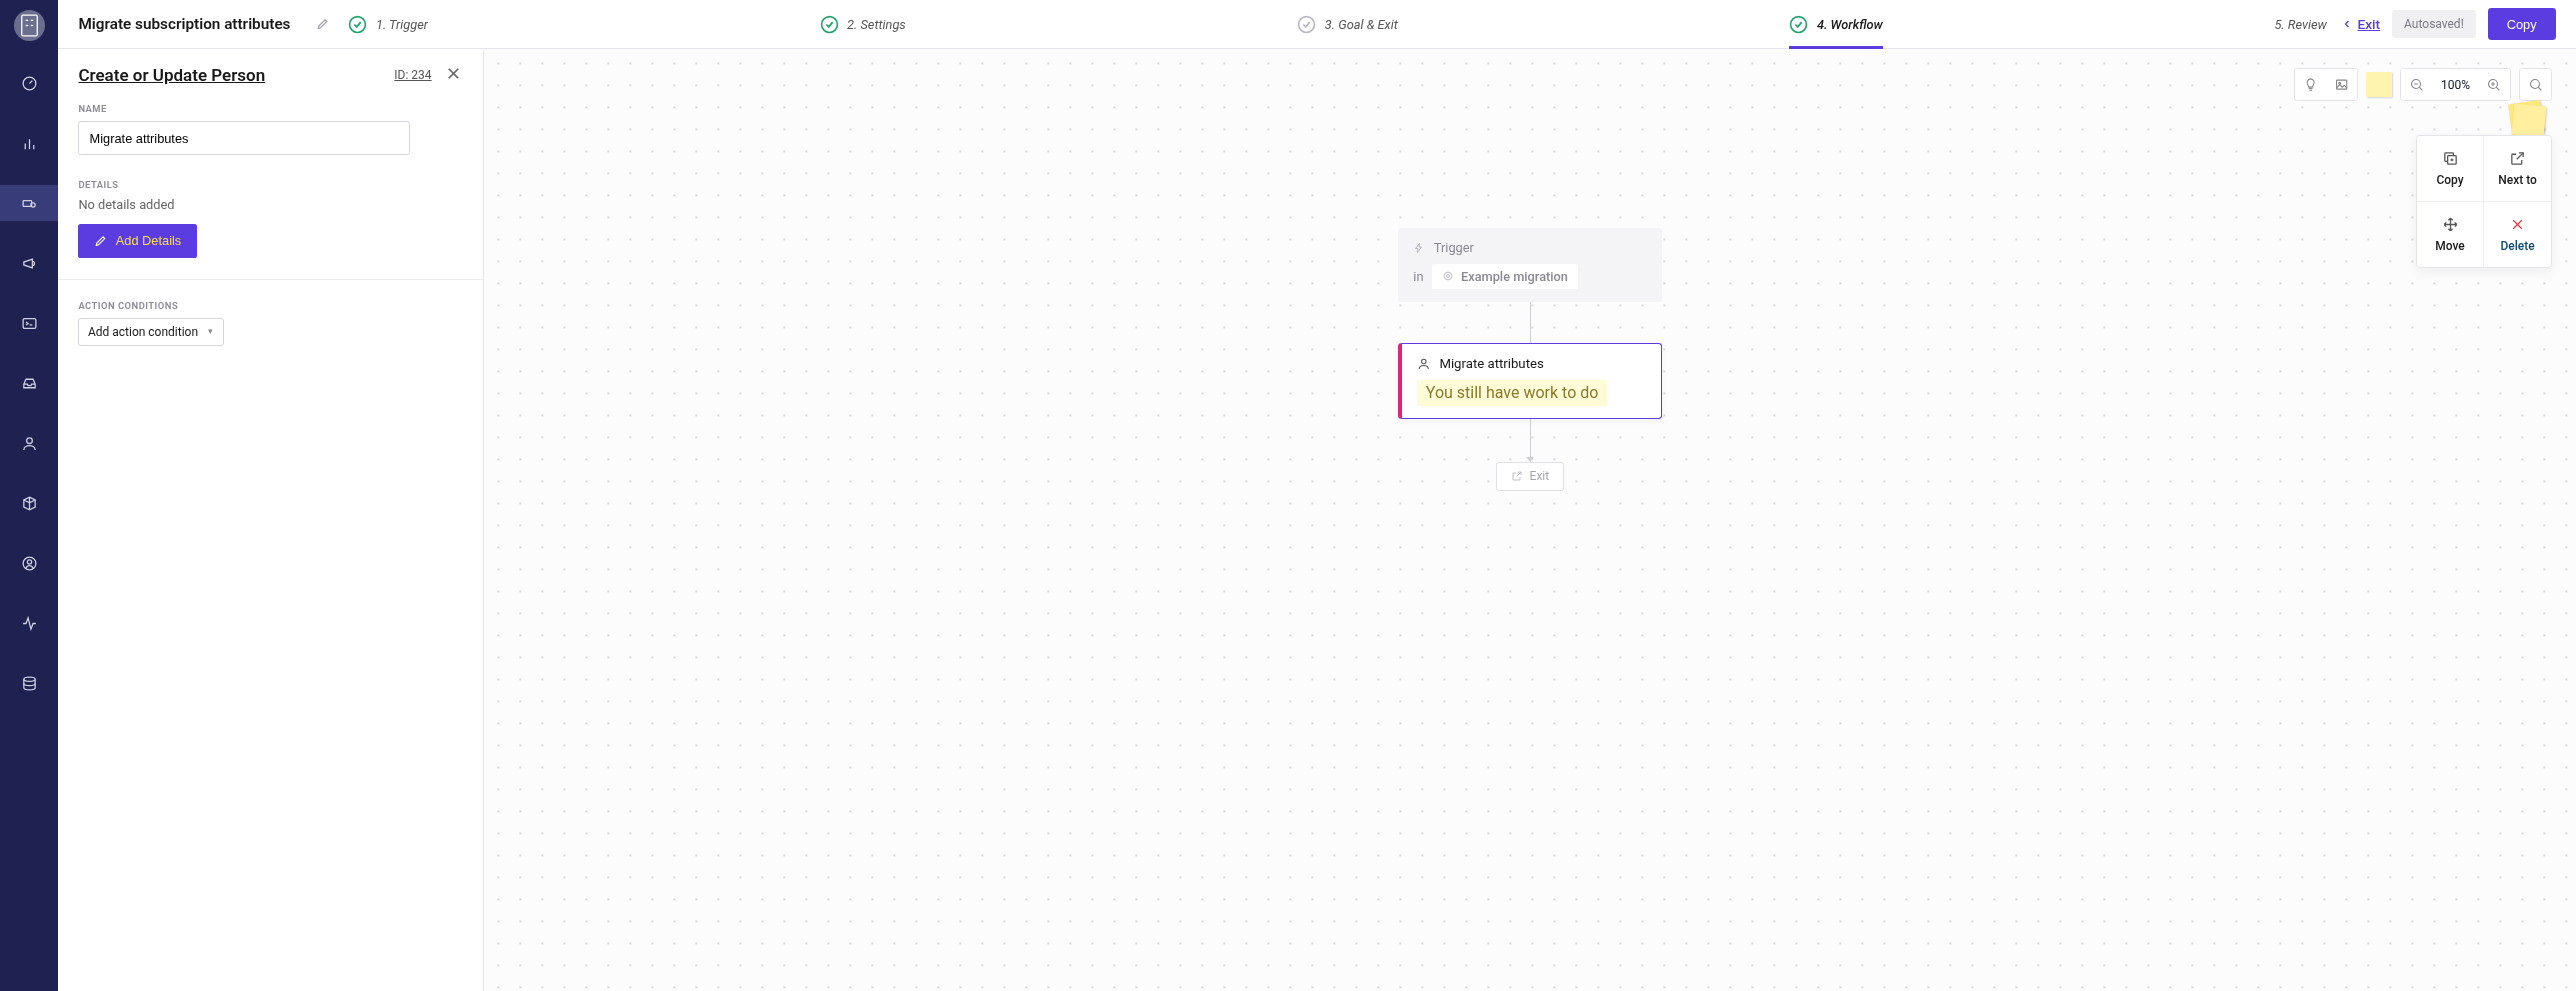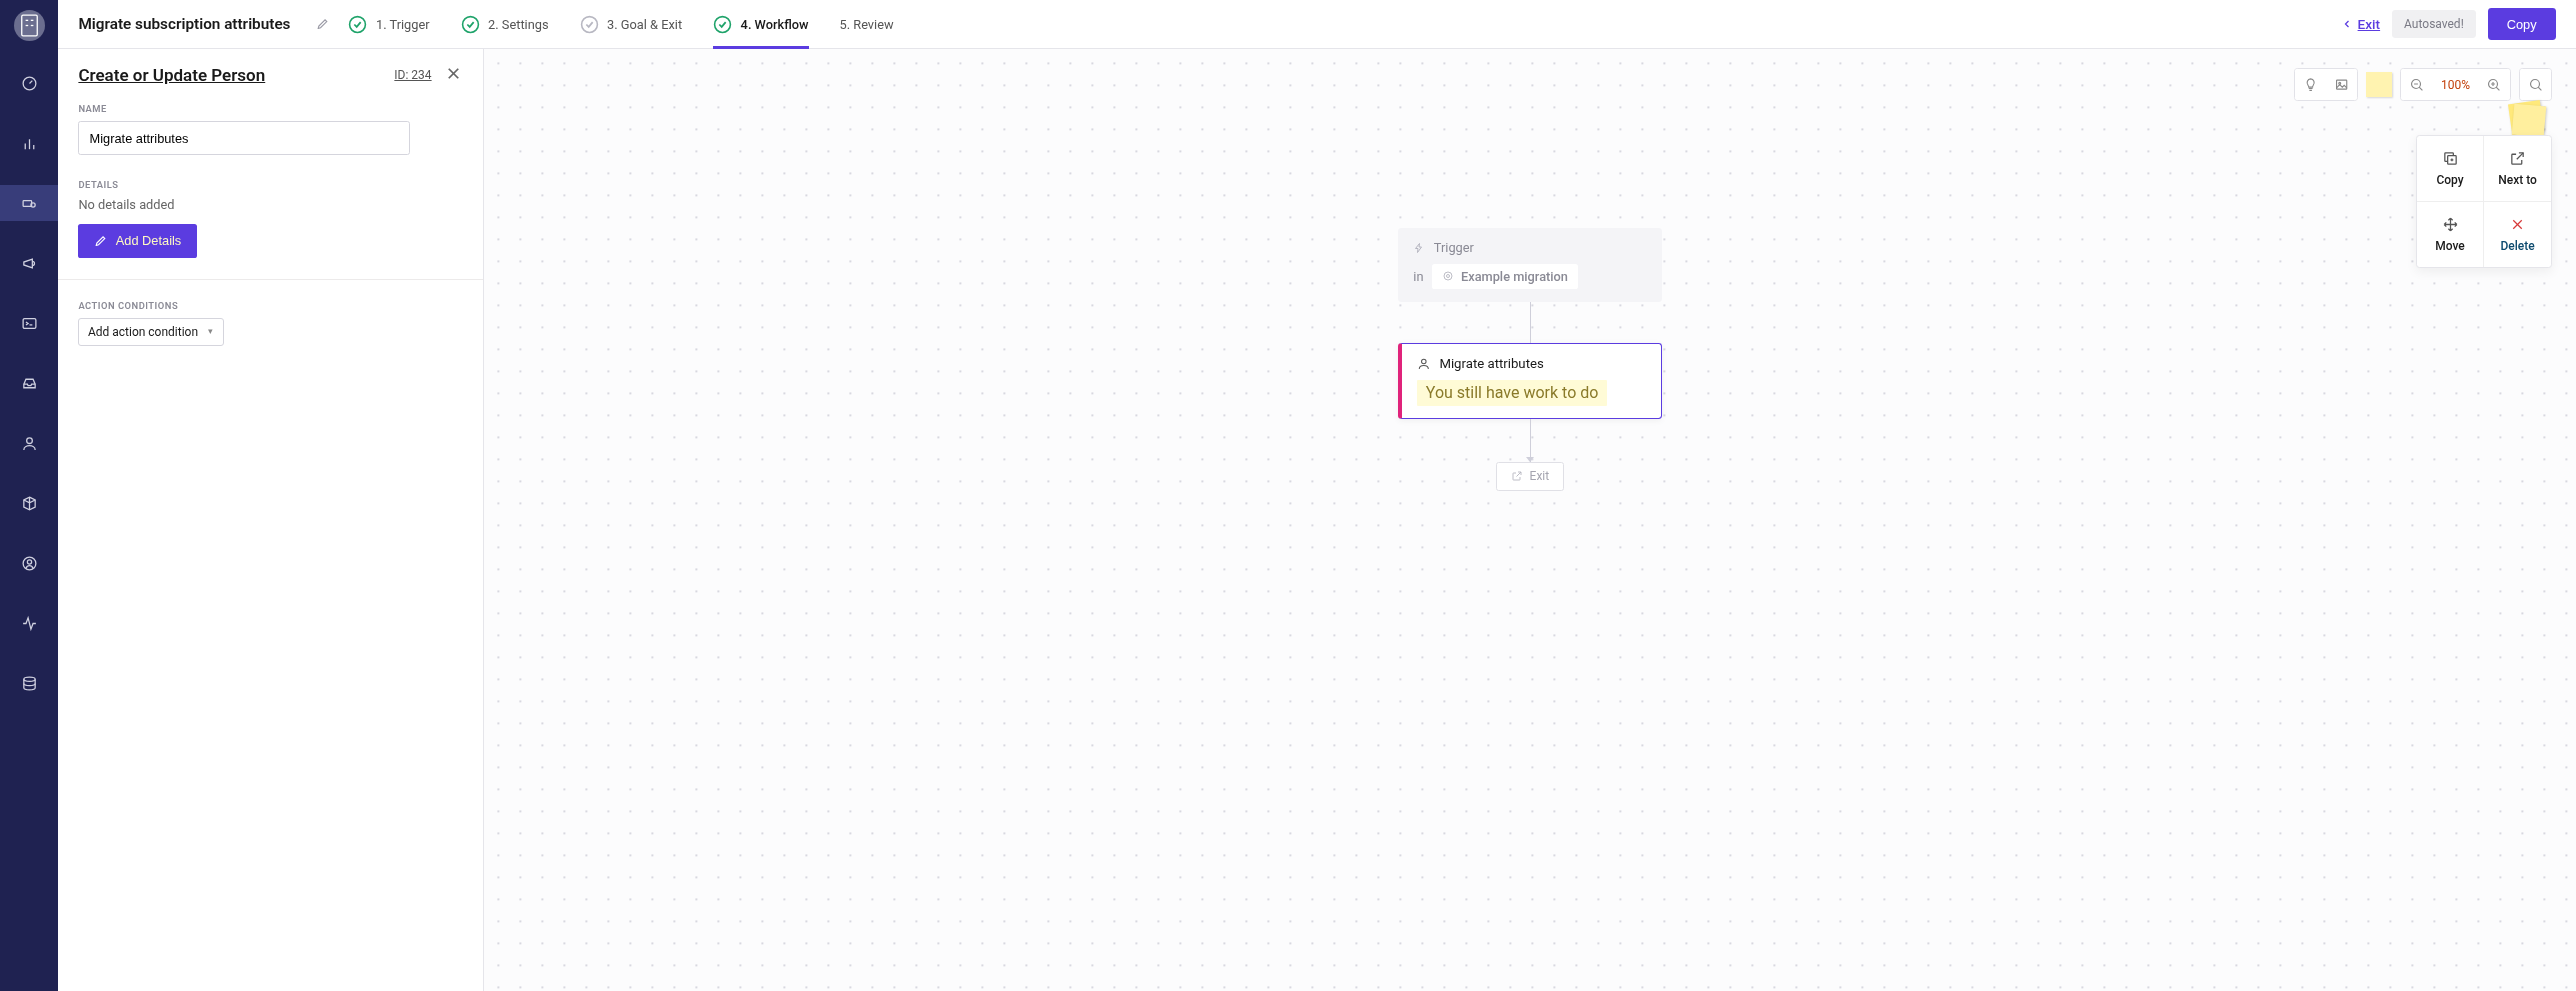--- a/index.html
+++ b/index.html
@@ -13,21 +13,21 @@
 .nav-item.active { background: #383d7a; }
 .nav-icon { width: 17px; height: 17px; }
 .nav-icon svg { width: 100%; height: 100%; stroke: #d0d1e0; fill: none; stroke-width: 1.8; }
 
 
 .main { flex: 1; display: flex; flex-direction: column; min-width: 0; }
 .topbar { height: 49px; border-bottom: 0.9px solid #e5e5ea; display: flex; align-items: center; padding: 0 20.4px; gap: 13.6px; background: #fff; }
 .page-title { font-size: 15.3px; font-weight: 600; color: #1a1a1a; margin-right: 6.8px; }
 .edit-title-btn { width: 24px; height: 24px; display:flex; align-items:center; justify-content:center; cursor:pointer; }
 .edit-title-btn svg { width:13.6px; height:13.6px; stroke:#9a9aa5; fill:none; stroke-width:2; }
-.steps { flex: 1; display: flex; justify-content: flex-start; gap: 31px; align-items: center; }
+.steps { flex: 1; display: flex; justify-content: space-between; gap: 31px; align-items: center; font-style: italic; }
 .step { display: flex; align-items: center; gap: 8.5px; cursor: pointer; font-size: 12.8px; color: #555; position: relative; height: 49px; }
 .step.active { color: #1a1a1a; font-weight: 500; }
 .step.active::after { content:""; position:absolute; bottom:0; left:0; right:0; height:2.6px; background:#5b3ce0; }
 .step-icon { width: 19px; height: 19px; }
 .step-icon svg { width:100%; height:100%; }
 .right-actions { display:flex; align-items:center; gap:12px; }
 .exit-link { color:#5b3ce0; font-weight:500; text-decoration:underline; cursor:pointer; display:flex; align-items:center; gap:5.1px; }
 .autosaved { background:#f0f0f2; color:#7a7a85; padding:6.8px 12px; border-radius:3.4px; font-size:12px; }
 .next-btn { background:#5b3ce0; color:#fff; border:none; padding:8.5px 19px; border-radius:3.4px; font-size:12.8px; font-weight:500; cursor:pointer; }
 
@@ -39,36 +39,36 @@
 .panel-header { padding: 15.3px 20.4px 12px 20.4px; display:flex; align-items:center; justify-content:space-between; }
 .panel-title { font-size: 17px; font-weight: 600; text-decoration: underline; }
 .panel-header-right { display:flex; align-items:center; gap:12px; }
 .id-link { font-size:12px; color:#555; text-decoration:underline; cursor:pointer; }
 .close-panel { cursor:pointer; }
 .close-panel svg { width:19px; height:19px; stroke:#666; stroke-width:2.2; fill:none; }
 .panel-section { padding: 5.1px 20.4px 19px 20.4px; }
 .field-label { font-size:9.4px; letter-spacing:0.5px; color:#8a8a95; font-weight:600; margin-bottom:6.8px; text-transform:uppercase; }
 .text-input { width: 332px; padding: 8.5px 10.2px; border:0.9px solid #d5d5dd; border-radius:2.6px; font-size:12.8px; }
 .details-text { color:#666; font-size:12.8px; margin-bottom:12px; }
-.add-details-btn { background:#5b3ce0; color:#fef9c3; border:none; padding:9.4px 15.3px; border-radius:2.6px; font-size:12.8px; font-weight:500; cursor:pointer; display:inline-flex; align-items:center; gap:8.5px; }
+.add-details-btn { background:#5b3ce0; color:#fde047; border:none; padding:9.4px 15.3px; border-radius:2.6px; font-size:12.8px; font-weight:500; cursor:pointer; display:inline-flex; align-items:center; gap:8.5px; }
 .add-details-btn svg { width:13.6px; height:13.6px; stroke:#fff; fill:none; stroke-width:2; }
 .divider { height:0.9px; background:#eceaea; margin: 1.7px 0 0 0; }
 .action-cond-section { padding: 20.4px; }
 .cond-select { display:inline-flex; align-items:center; border:0.9px solid #d5d5dd; border-radius:3px; padding:6px 8.5px; font-size:12px; cursor:pointer; gap:8.5px; background:#fff; }
 .cond-select .caret { font-size:7.7px; color:#888; }
 
 
 .canvas-wrap { flex:1; position:relative; background:#fcfcfd; overflow:hidden; }
 .canvas-dots { position:absolute; inset:0; background-image: radial-gradient(#d8d8e0 1.3px, transparent 1.3px); background-size: 22px 22px; background-position: 3.4px 3.4px; }
 
 .canvas-toolbar { position:absolute; top:19px; right:24px; display:flex; align-items:center; gap:8.5px; }
 .tb-group { display:flex; border:0.9px solid #e2e2e8; border-radius:3.4px; background:#fff; overflow:hidden; }
 .tb-btn { width:31px; height:31px; display:flex; align-items:center; justify-content:center; cursor:pointer; border:none; background:#fff; }
 .tb-btn svg { width:15.3px; height:15.3px; stroke:#888; fill:none; stroke-width:1.8; }
-.zoom-label { padding: 0 8.5px; font-size:12px; color:#c2410c; display:flex; align-items:center; }
+.zoom-label { padding: 0 8.5px; font-size:12px; color:#0f172a; display:flex; align-items:center; }
 .tb-note { width:25.6px; height:25.6px; background:#fff3b0; box-shadow:0.9px 0.9px 1.7px rgba(0,0,0,0.15); cursor:pointer; }
 
 .sticky-stack { position:absolute; top:53px; right:29px; width:37px; height:34px; }
 .sticky-stack .s { position:absolute; width:32px; height:31px; background:#ffe97a; box-shadow:0.9px 0.9px 2.6px rgba(0,0,0,0.2); }
 .sticky-stack .s1 { transform: rotate(-8deg); top:0; left:0; }
 .sticky-stack .s2 { transform: rotate(5deg); top:2.6px; left:3.4px; background:#ffef9e; }
 
 .node-actions { position:absolute; top:86px; right:24px; background:#fff; border:0.9px solid #e5e5ea; border-radius:3.4px; display:grid; grid-template-columns: 1fr 1fr; width:136px; box-shadow:0 3.4px 12px rgba(0,0,0,0.06); }
 .node-action { display:flex; flex-direction:column; align-items:center; justify-content:center; padding:13.6px 6.8px; gap:6.8px; cursor:pointer; font-size:12px; font-weight:500; }
 .node-action svg { width:17px; height:17px; stroke:#555; fill:none; stroke-width:1.8; }

